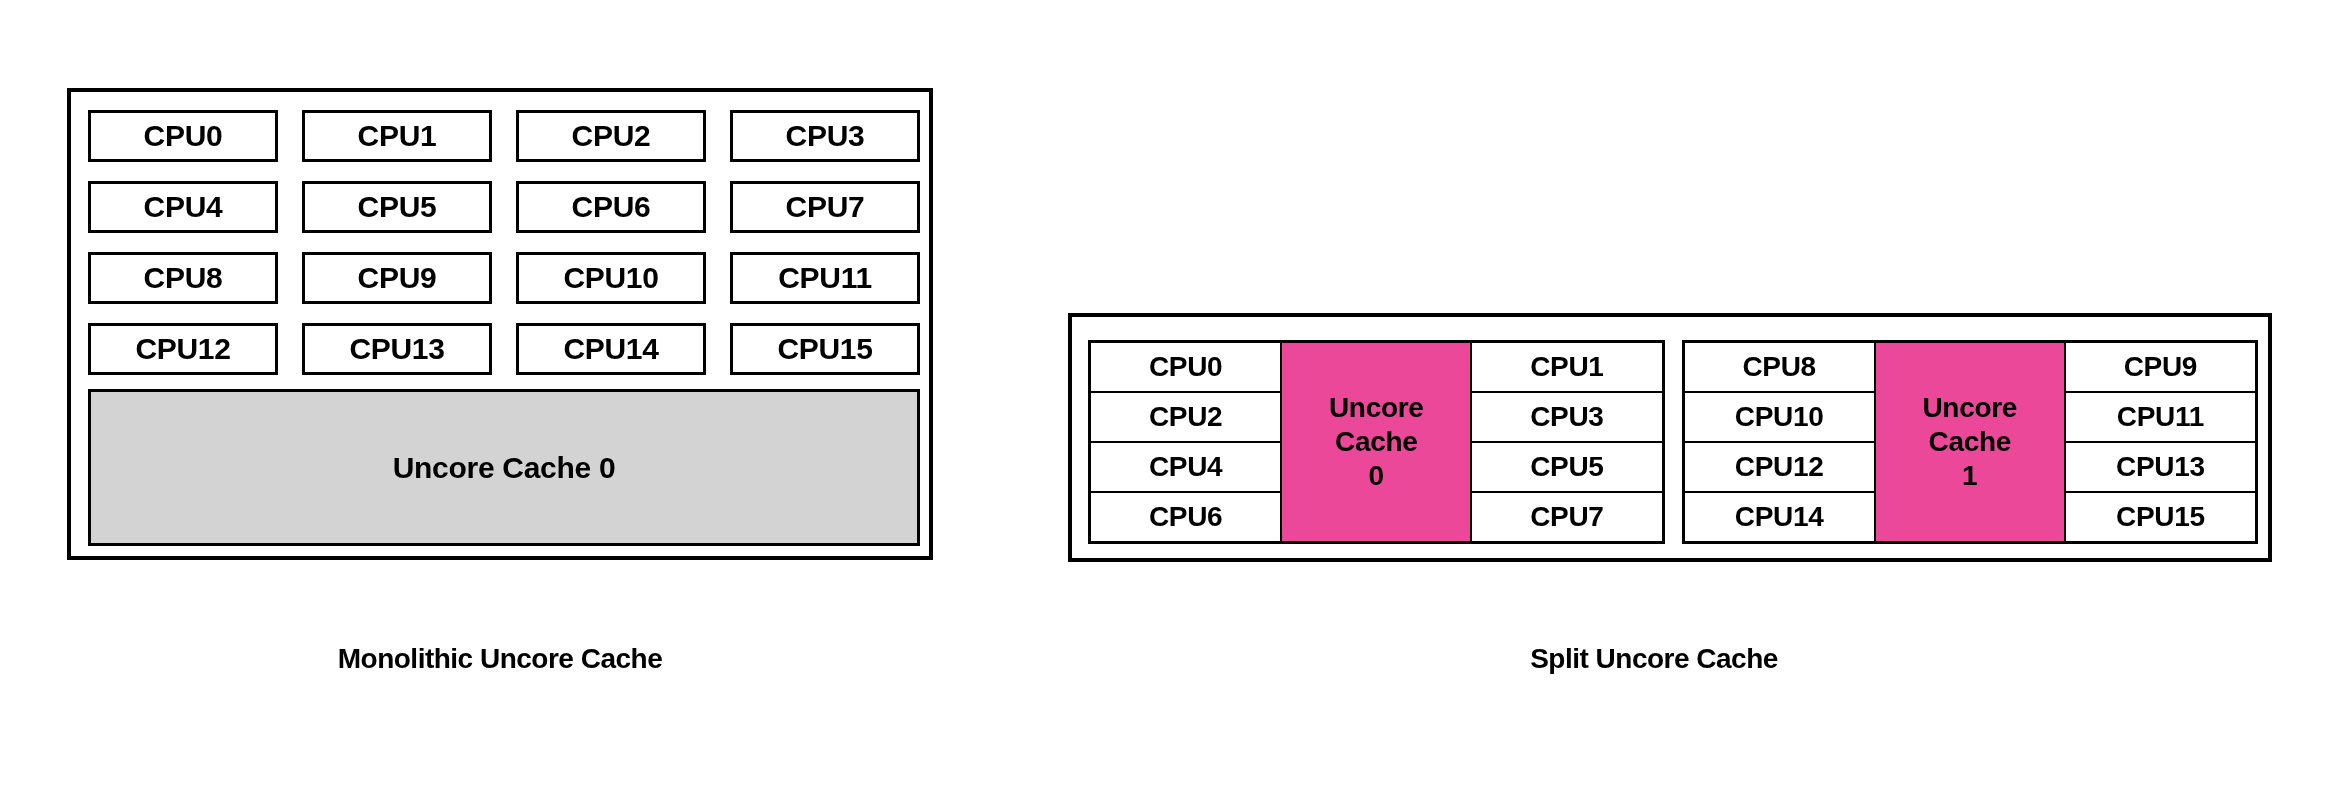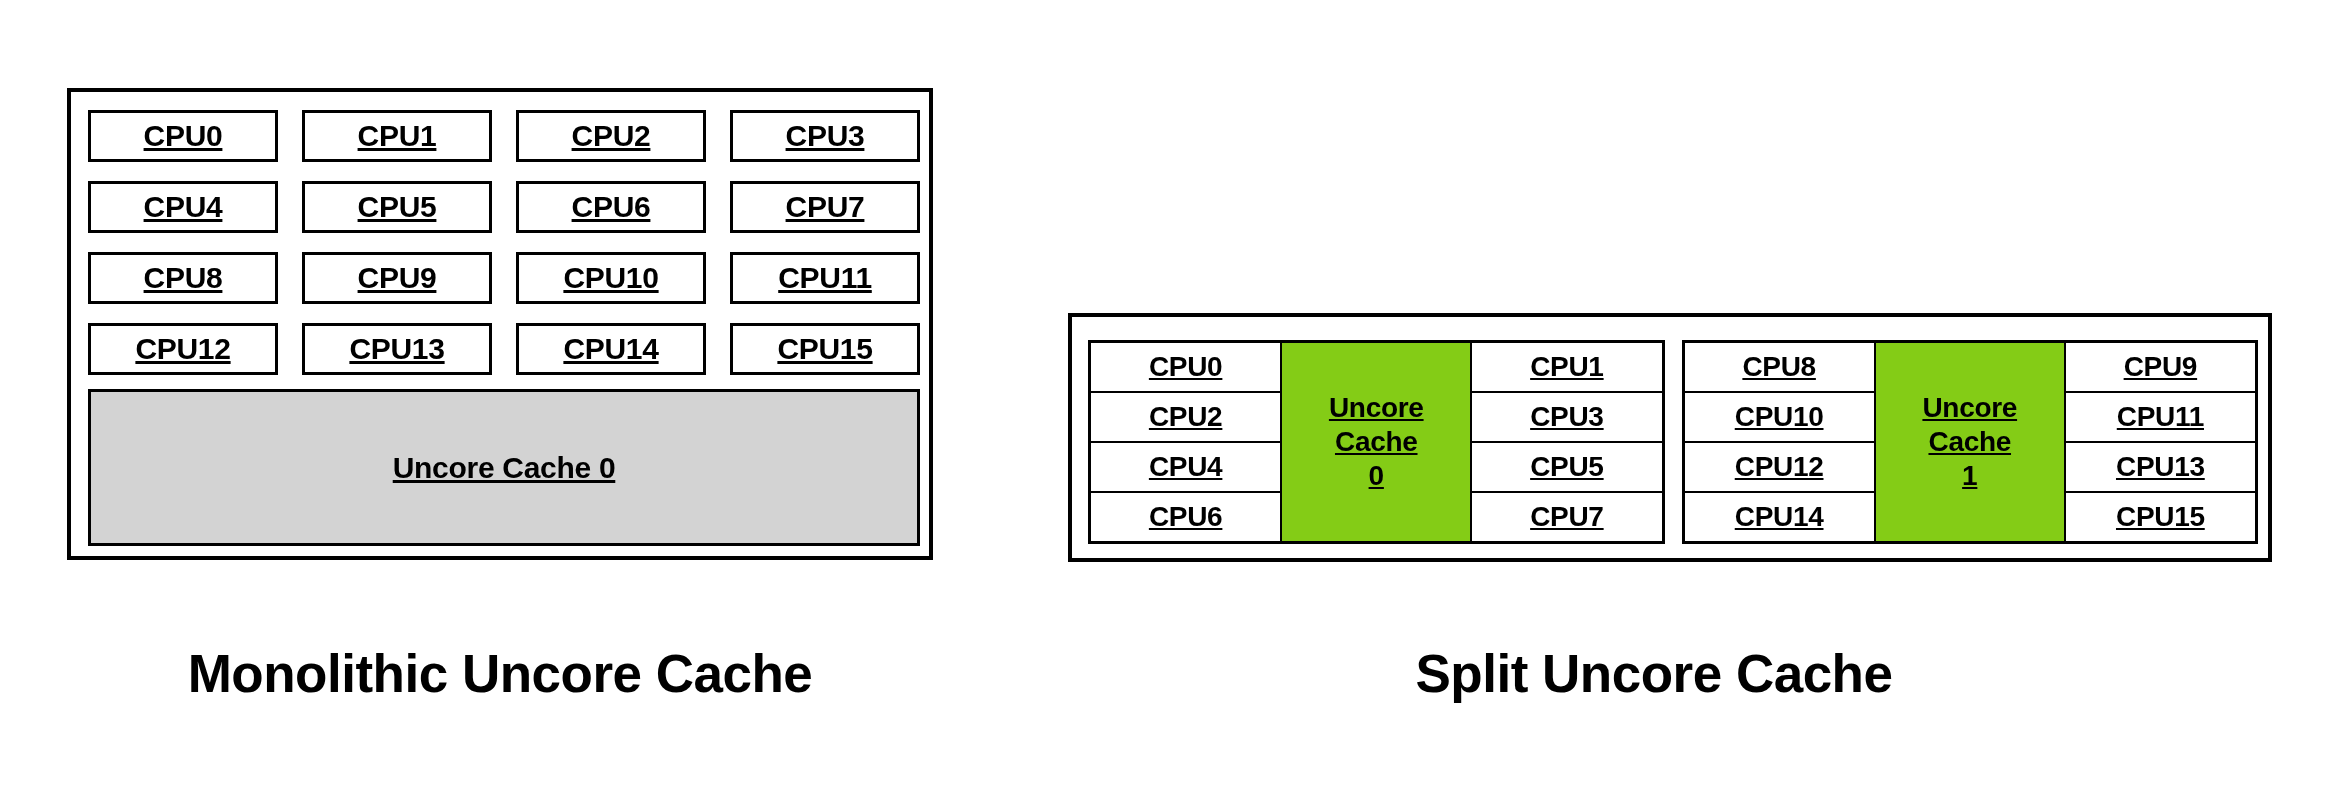--- a/index.html
+++ b/index.html
@@ -17,21 +17,20 @@
 
   
   .cpu-label,
   .cache-label {
     font-weight: bold;
     color: #000000;
     letter-spacing: -0.3px;
     line-height: 1.05;
     text-align: center;
     white-space: pre-line;
-    text-decoration: underline;
   }
 
   
   #mono-panel {
     position: absolute;
     left: 67px;
     top: 88px;
     width: 866px;
     height: 472px;
     box-sizing: border-box;
@@ -125,35 +124,35 @@
     border-bottom: none;
   }
   .cpu-column .cpu-cell .cpu-label {
     font-size: 28px;
   }
   .cache-column {
     flex: 0 0 192px;
     box-sizing: border-box;
     border-left: 2px solid #000000;
     border-right: 2px solid #000000;
-    background: #84cc16;
+    background: #ec4899;
     display: flex;
     align-items: center;
     justify-content: center;
   }
   .cache-column .cache-label {
     font-size: 28px;
     line-height: 1.22;
   }
 
   
   .caption {
     position: absolute;
     font-weight: bold;
-    font-size: 53px;
+    font-size: 28px;
     color: #000000;
     white-space: nowrap;
     letter-spacing: -0.5px;
   }
   #caption-mono {
     left: 67px;
     top: 643px;
     width: 866px;
     text-align: center;
   }

